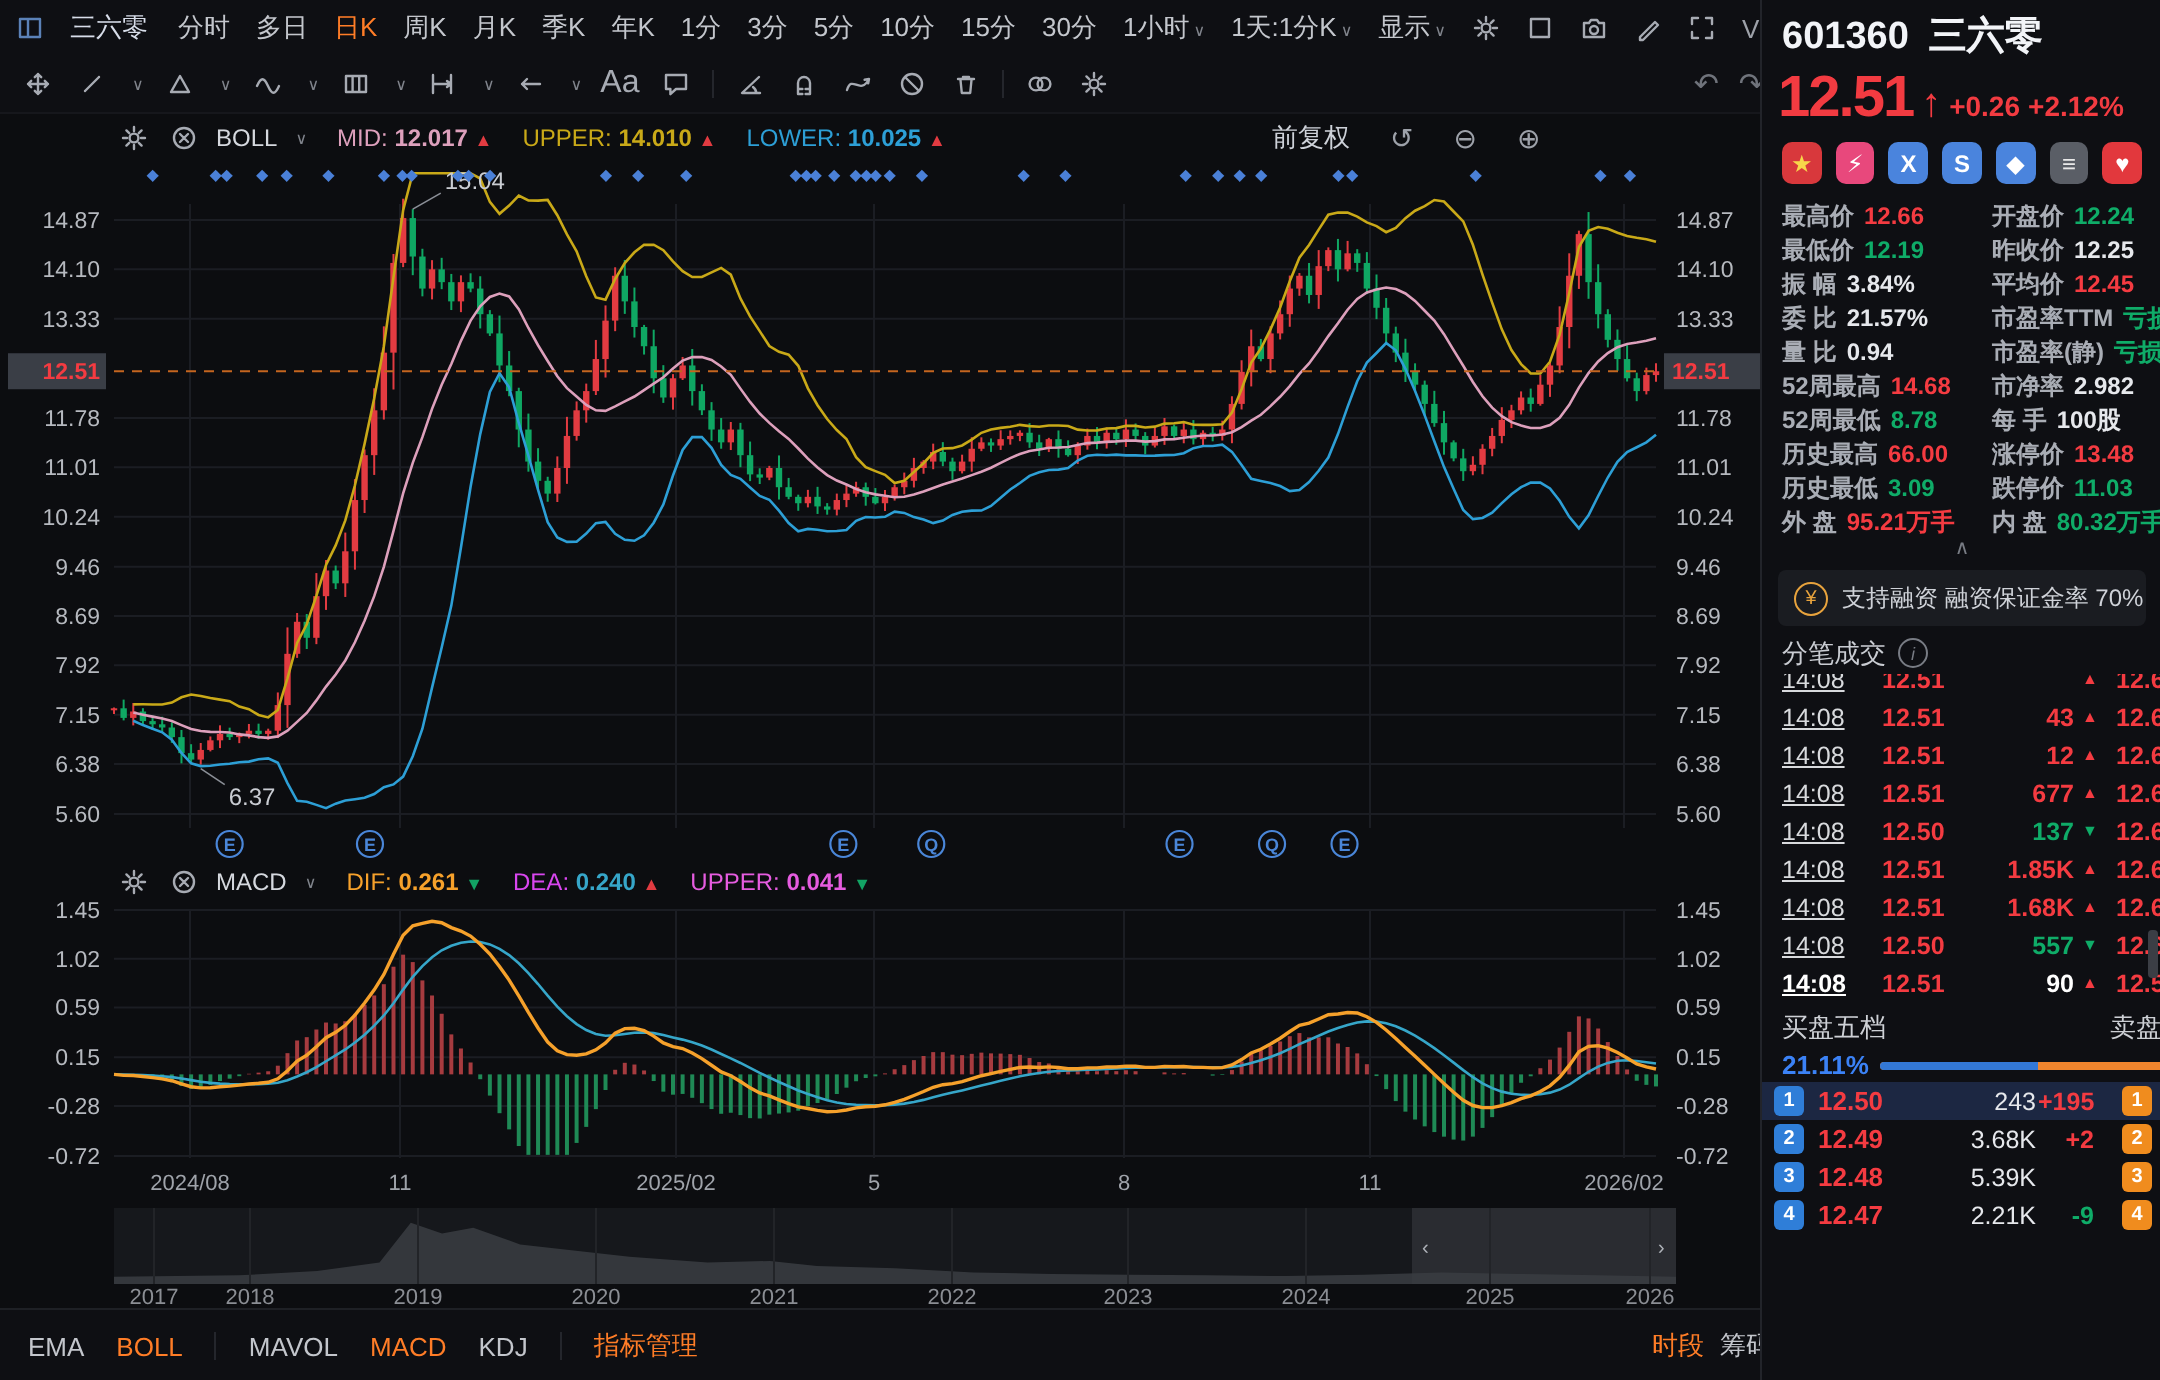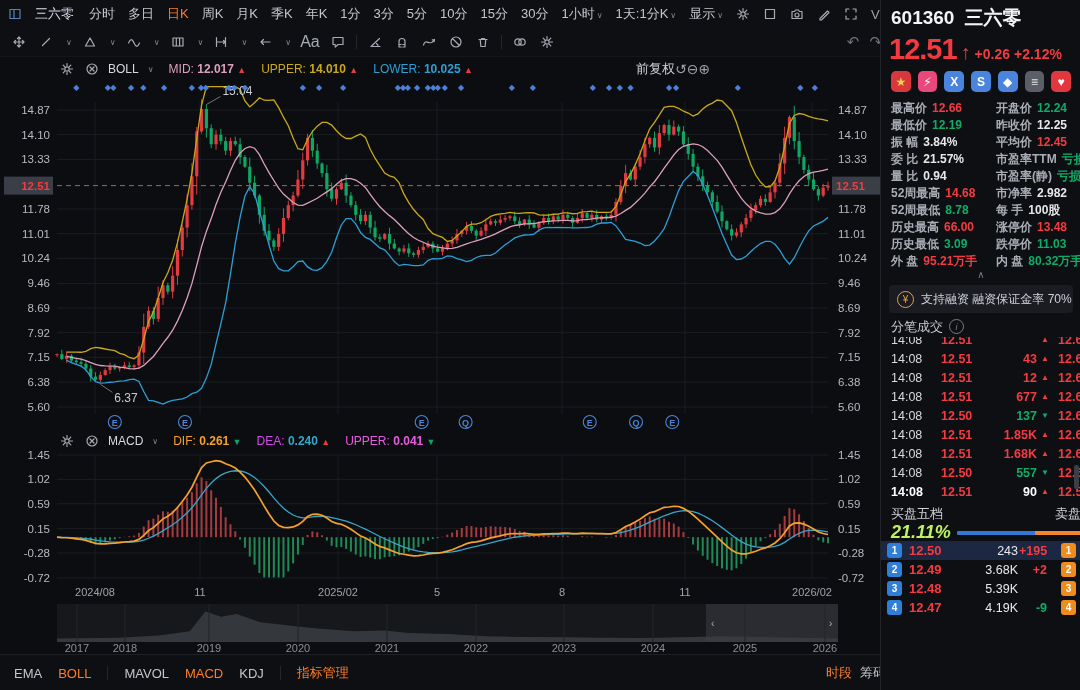--- a/index.html
+++ b/index.html
@@ -15,21 +15,21 @@
   .icon{display:inline-flex;align-items:center;justify-content:center;width:18px;height:18px;}
   .icon svg{stroke:#a7abb3;fill:none;stroke-width:1.2;stroke-linecap:round;stroke-linejoin:round;}
   #row2{position:absolute;left:0;top:28px;width:880px;height:28px;display:flex;align-items:center;gap:9px;
     padding-left:10px;border-bottom:1px solid #16171c;background:#0e0f13;}
   .vdiv{width:1px;height:14px;background:#24262c;}
   #undoredo{margin-left:auto;margin-right:8px;display:flex;gap:10px;font-size:15px;color:#6f737b;}
   
   .indrow{position:absolute;left:58px;display:flex;align-items:center;gap:7px;font-size:12px;color:#c3c6cc;}
   .indrow .val{font-weight:bold;}
   .tri-up{color:#e23b41;font-size:9px;} .tri-dn{color:#12a364;font-size:9px;}
-  #adjrow{position:absolute;top:60px;left:636px;display:flex;align-items:center;gap:0;font-size:13px;color:#cdd1d8;}
+  #adjrow{position:absolute;top:60px;left:636px;display:flex;align-items:center;gap:20px;font-size:13px;color:#cdd1d8;}
   #adjrow .zi{font-size:14px;color:#9da1a9;}
   
   #xlabels{position:absolute;left:0;top:586px;width:880px;height:14px;font-size:11px;color:#9fa3aa;}
   #xlabels span{position:absolute;transform:translateX(-50%);}
   
   #bottombar{position:absolute;left:0;top:654px;width:880px;height:36px;border-top:1px solid #1e2025;
     display:flex;align-items:center;gap:16px;padding-left:14px;font-size:13px;background:#0e0f13;}
   #bottombar .btab{cursor:pointer;color:#c3c6cc;}
   #bottombar .btab.active{color:#ff7d27;}
   #rtabs{position:absolute;right:8px;top:0;height:36px;display:flex;align-items:center;gap:8px;font-size:13px;}
@@ -60,33 +60,33 @@
   #qp-subtabs{margin-top:6px;height:26px;border-top:1px solid #1f2126;border-bottom:1px solid #1f2126;
     display:flex;gap:34px;padding-left:14px;align-items:center;font-size:13px;}
   #qp-subtabs .stab{color:#c2c5cb;cursor:pointer;}
   #qp-subtabs .stab.active{color:#ff7d27;border-bottom:2px solid #ff7d27;padding-bottom:3px;margin-bottom:-5px;}
   #qp-tickhead{height:21px;display:flex;align-items:center;gap:6px;padding-left:10px;font-size:13px;color:#c9ccd2;}
   #qp-tickhead .info{width:13px;height:13px;border:1px solid #787c84;border-radius:50%;color:#787c84;
     font-size:9px;display:flex;align-items:center;justify-content:center;font-style:italic;}
   #qp-ticks{height:167px;overflow:hidden;position:relative;}
   #qp-ticks-inner{position:absolute;top:-7px;left:0;right:0;}
   .trow{height:19px;display:flex;align-items:center;font-size:12.5px;position:relative;cursor:pointer;}
-  .trow .tt{color:#d8dadd;width:42px;margin-left:10px;}
+  .trow .tt{color:#d8dadd;width:42px;margin-left:10px;text-decoration:underline;}
   .trow .tp{font-weight:bold;width:44px;margin-left:8px;}
   .trow .tv{width:52px;text-align:right;font-weight:bold;}
   .trow .ta{font-size:8px;margin-left:4px;width:10px;}
   .trow .side{position:absolute;left:177px;font-weight:bold;color:#f43b41;}
   .trow.last .tt,.trow.last .tp,.trow.last .tv{font-weight:bold;color:#fff;}
   .trow.last .tp{color:#f43b41;} 
   #tick-scroll{position:absolute;right:2px;top:128px;width:5px;height:24px;background:#3b3e45;border-radius:2px;}
   #qp-bookhead{height:20px;display:flex;align-items:center;font-size:13px;color:#cdd0d5;position:relative;}
   #qp-bookhead .bt{margin-left:10px;}
   #qp-bookhead .st{position:absolute;left:174px;white-space:nowrap;}
   #qp-ratio{height:17px;display:flex;align-items:center;gap:6px;padding-left:10px;}
-  #qp-ratio .pct{font-size:18px;font-weight:bold;color:#bef264;font-style:italic;}
+  #qp-ratio .pct{font-size:13px;font-weight:bold;color:#3b82f6;}
   #qp-ratio .bar{height:4px;width:230px;background:#f0852d;border-radius:2px;overflow:hidden;flex:none;}
   #qp-ratio .bar i{display:block;height:100%;background:#3378d6;}
   .brow{height:19px;display:flex;align-items:center;font-size:12.5px;position:relative;cursor:pointer;}
   .brow.hl{background:#1c2742;}
   .lvl{width:15px;height:15px;border-radius:3px;background:#2f7ed8;color:#fff;font-size:10px;font-weight:bold;
     display:flex;align-items:center;justify-content:center;margin-left:6px;flex:none;}
   .lvl.sell{background:#f08c1e;}
   .brow .bp{font-weight:bold;color:#f43b41;font-size:13px;margin-left:7px;width:44px;}
   .brow .bv{position:absolute;right:63px;left:70px;text-align:right;color:#e6e8ec;}
   .brow .bd{position:absolute;left:138px;width:28px;text-align:right;font-weight:bold;}
@@ -1109,20 +1109,20 @@
         <span class="bp">12.48</span>
         <span class="bv">5.39K</span>
         <span class="bd "></span>
         <span class="sellpart">
           <span class="lvl sell">3</span>
         </span>
       </div>
       <div class="brow">
         <span class="lvl">4</span>
         <span class="bp">12.47</span>
-        <span class="bv">4.19K</span>
+        <span class="bv">2.21K</span>
         <span class="bd green">-9</span>
         <span class="sellpart">
           <span class="lvl sell">4</span>
         </span>
       </div>
     </div>
 </div>
 
 </body></html>

